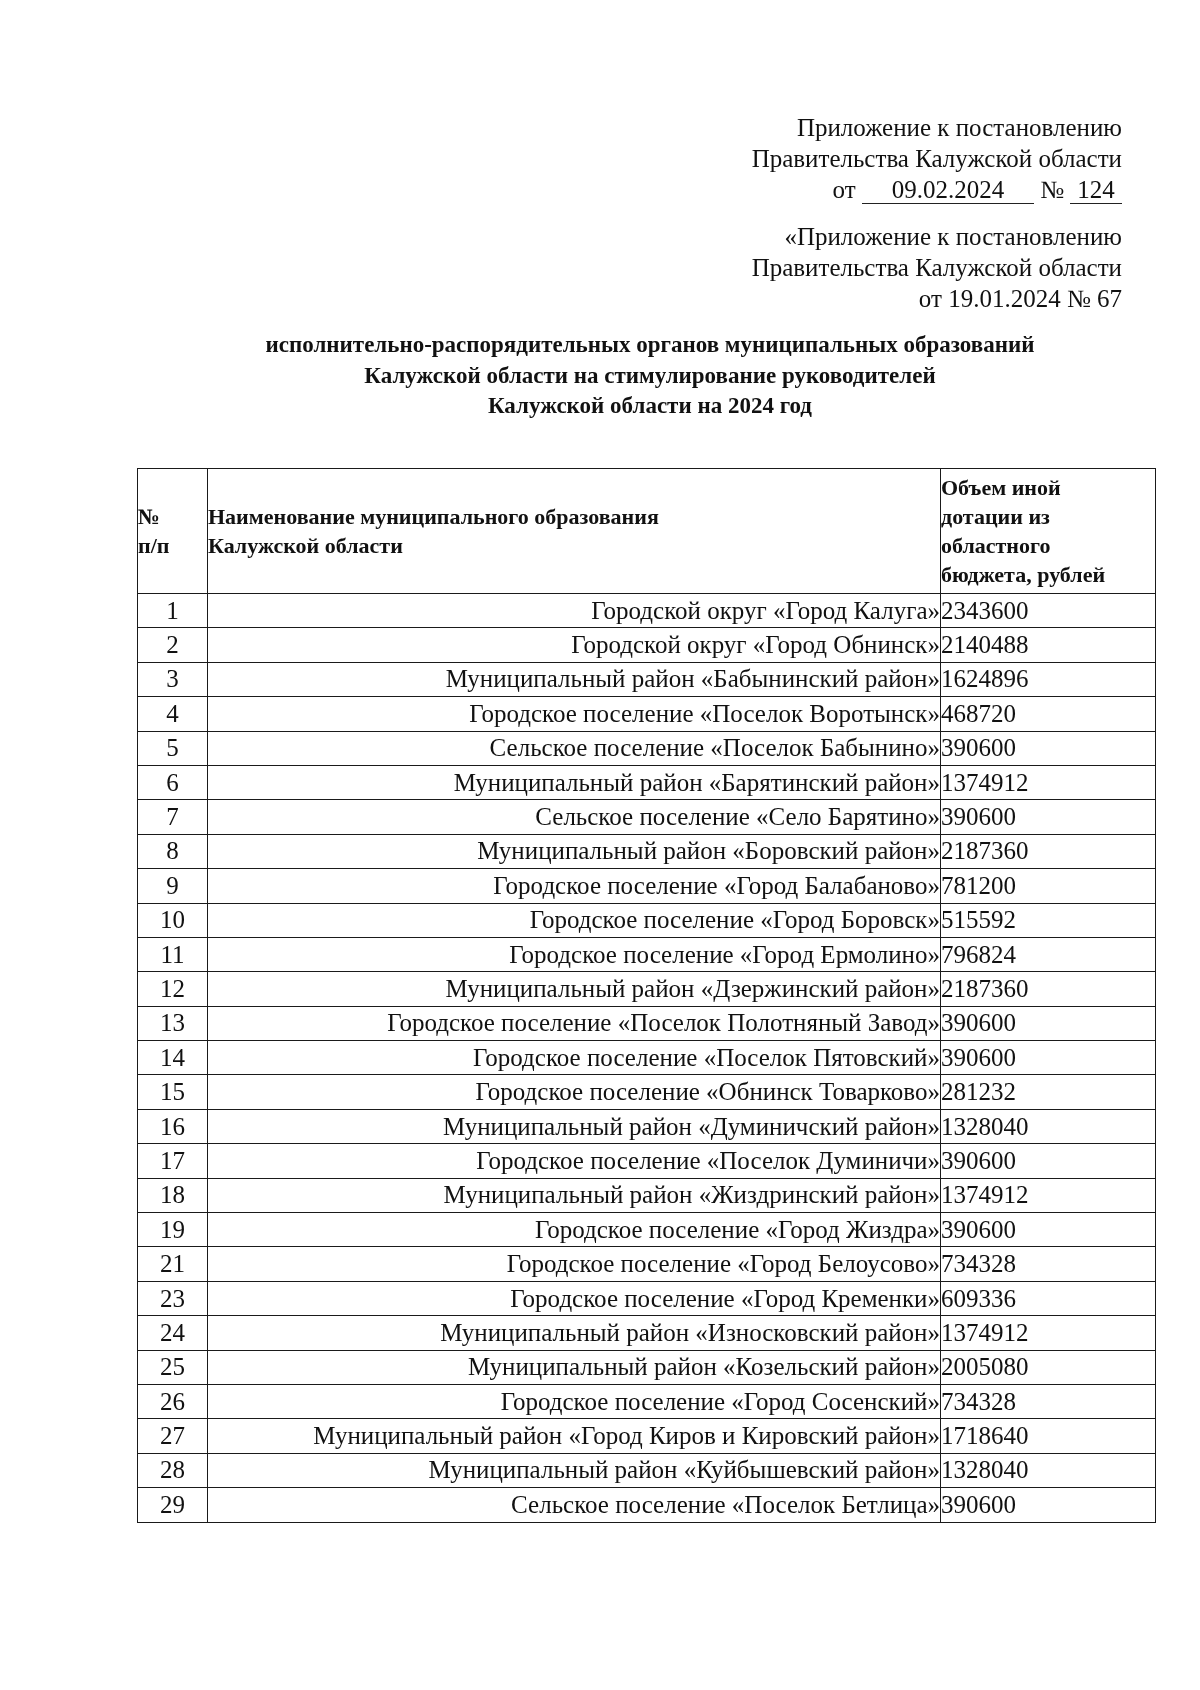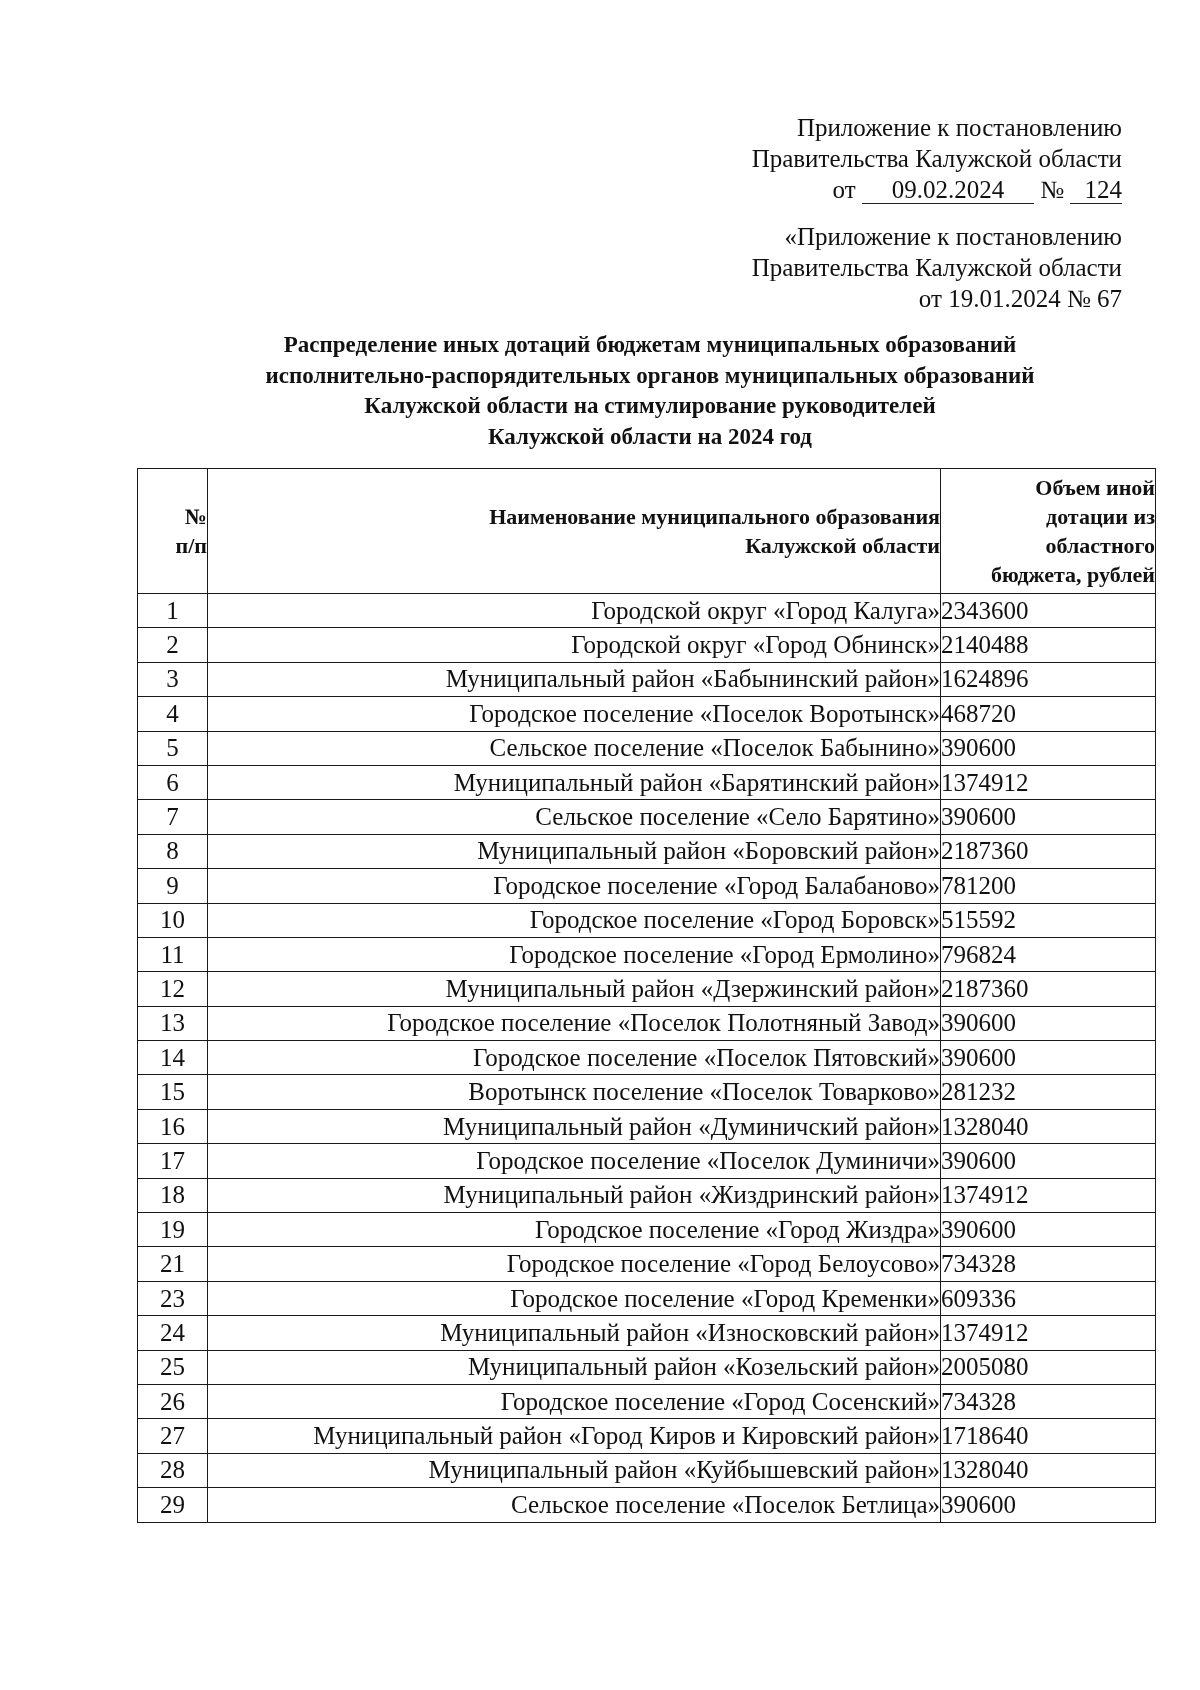--- a/index.html
+++ b/index.html
@@ -26,21 +26,21 @@
     .header-block .gap {
       height: 16px;
     }
     .underline-field {
       display: inline-block;
       border-bottom: 1.5px solid #222;
       text-align: center;
       line-height: 26px;
     }
     .uf-date { width: 172px; }
-    .uf-num { width: 52px; margin-left: 6px; text-align: right; }
+    .uf-num { width: 52px; margin-left: 6px; }
     .title {
       position: absolute;
       left: 140px;
       width: 1020px;
       top: 330px;
       text-align: center;
       font-weight: bold;
       font-size: 23px;
       line-height: 30.5px;
     }
@@ -54,21 +54,21 @@
     }
     table.alloc td, table.alloc th {
       border: 1.5px solid #1a1a1a;
       padding: 0;
     }
     table.alloc th {
       font-weight: bold;
       font-size: 22px;
       line-height: 29px;
       height: 124px;
-      text-align: right;
+      text-align: left;
       vertical-align: middle;
     }
     th.c-num { width: 69px; font-weight: normal; font-size: 24px; }
     th.c-val { width: 214px; }
     table.alloc td {
       height: 33.4px;
       line-height: 30px;
     }
     td.num {
       text-align: center;
@@ -94,21 +94,20 @@
     <span class="underline-field uf-date">09.02.2024</span>
     <span>№</span><span class="underline-field uf-num">124</span>
   </div>
   <div class="gap"></div>
   <div>«Приложение  к постановлению</div>
   <div>Правительства Калужской области</div>
   <div>от 19.01.2024 № 67</div>
 </div>
 
 <div class="title">
-  <div>Распределение иных дотаций бюджетам муниципальных образований</div>
   <div>исполнительно-распорядительных органов муниципальных образований</div>
   <div>Калужской области на стимулирование руководителей</div>
   <div>Калужской области на 2024 год</div>
 </div>
 
 <table class="alloc">
   <thead>
     <tr>
       <th class="c-num">
         <div>№</div>
@@ -192,21 +191,21 @@
         <td class="name">Городское поселение «Поселок Полотняный Завод»</td>
         <td class="val">390600</td>
       </tr>
       <tr>
         <td class="num">14</td>
         <td class="name">Городское поселение «Поселок Пятовский»</td>
         <td class="val">390600</td>
       </tr>
       <tr>
         <td class="num">15</td>
-        <td class="name">Воротынск поселение «Поселок Товарково»</td>
+        <td class="name">Городское поселение «Обнинск Товарково»</td>
         <td class="val">281232</td>
       </tr>
       <tr>
         <td class="num">16</td>
         <td class="name">Муниципальный район «Думиничский район»</td>
         <td class="val">1328040</td>
       </tr>
       <tr>
         <td class="num">17</td>
         <td class="name">Городское поселение «Поселок Думиничи»</td>

